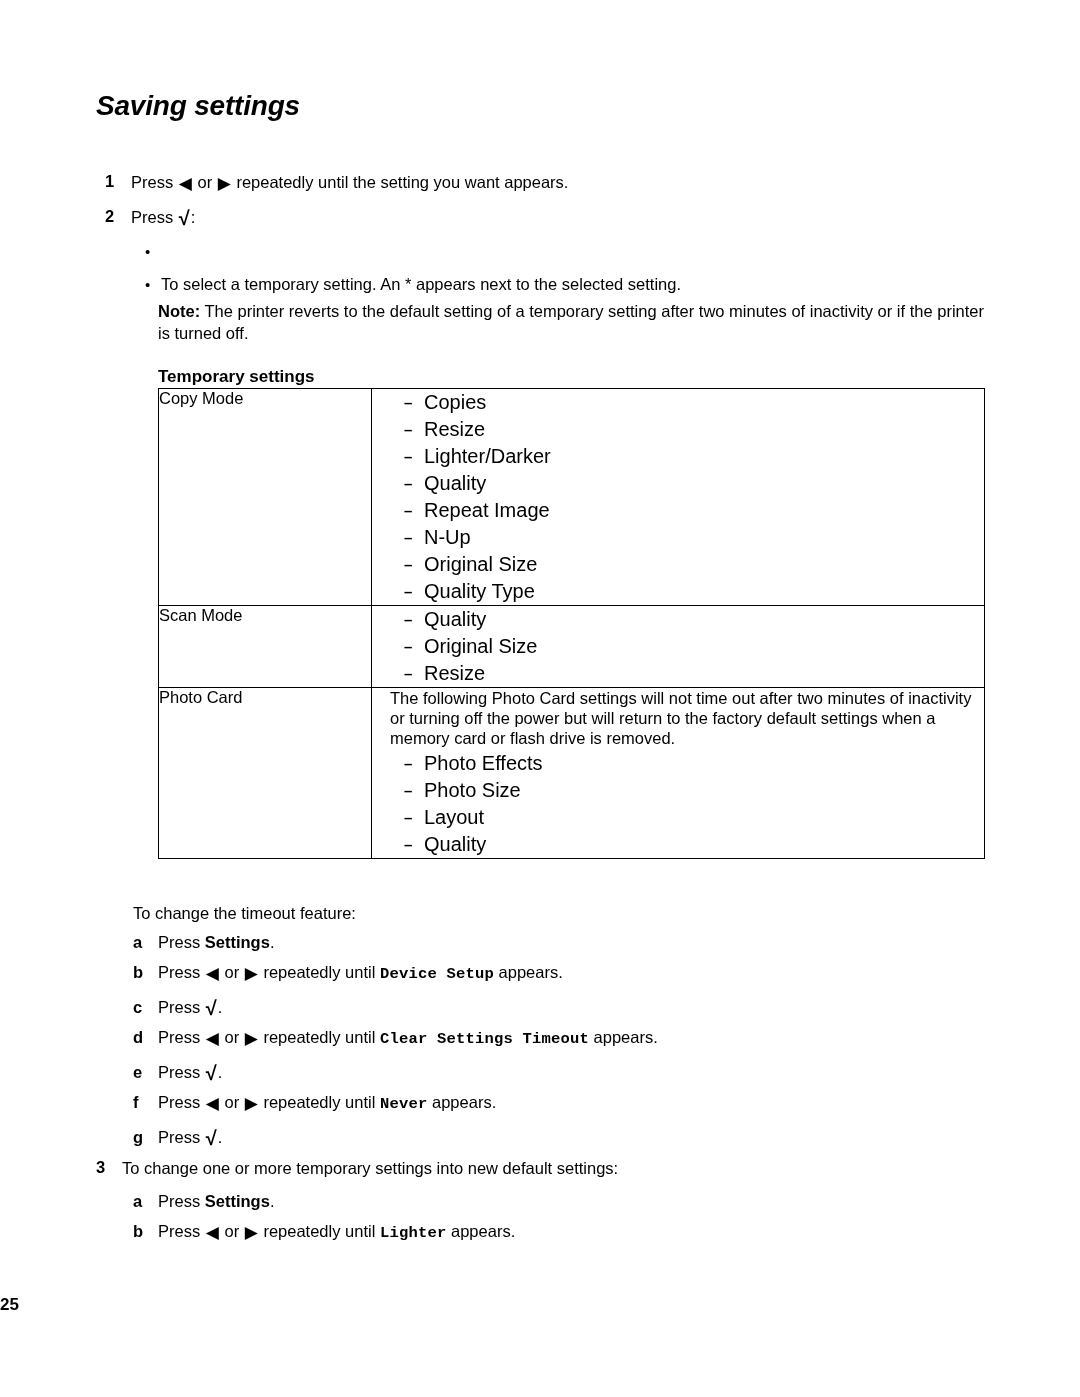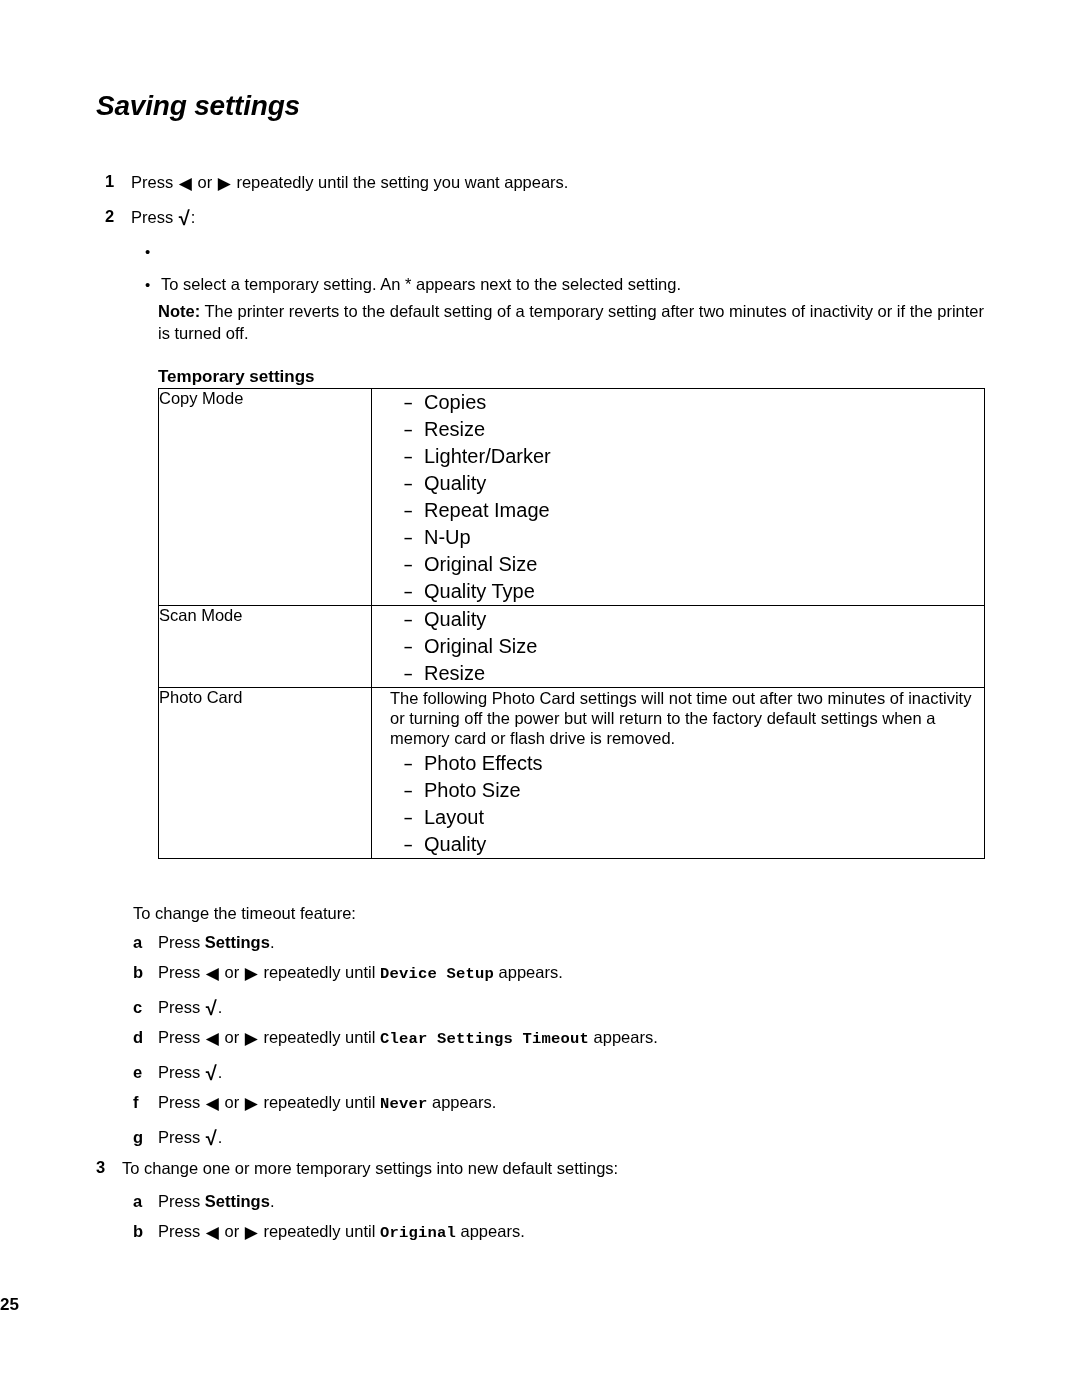--- a/index.html
+++ b/index.html
@@ -405,18 +405,18 @@
     <span class="letter-marker">a</span>
     <span class="letter-body"><span>Press</span> <span class="bold">Settings</span><span>.</span></span>
   </div>
 
   <div class="letter-item" id="step3b">
     <span class="letter-marker">b</span>
     <span class="letter-body"><span>Press</span>
       <span class="glyph-left">◀</span>
       <span>or</span>
       <span class="glyph-right">▶</span>
-      <span>repeatedly until</span> <span class="mono">Original</span> <span>appears.</span></span>
+      <span>repeatedly until</span> <span class="mono">Lighter</span> <span>appears.</span></span>
   </div>
 
   <div class="page-number">25</div>
 
 </div>
 
 </body></html>

